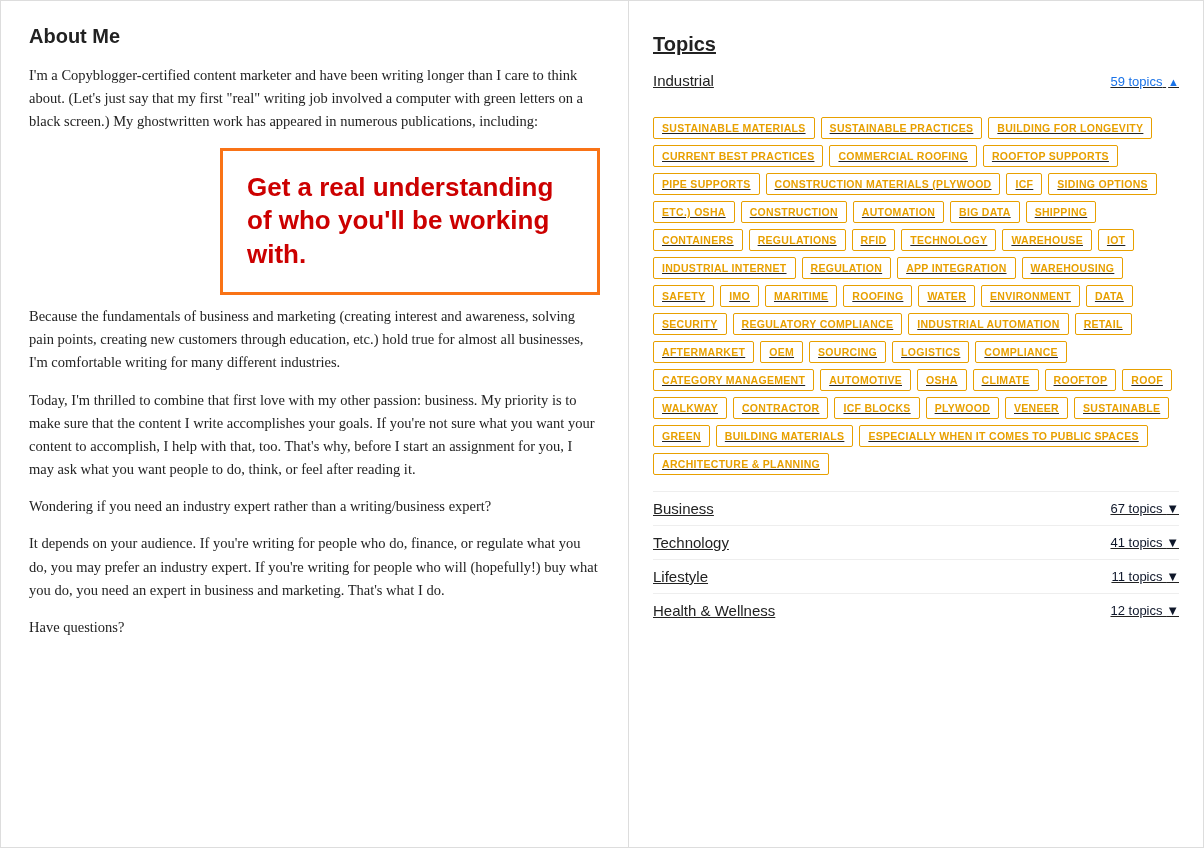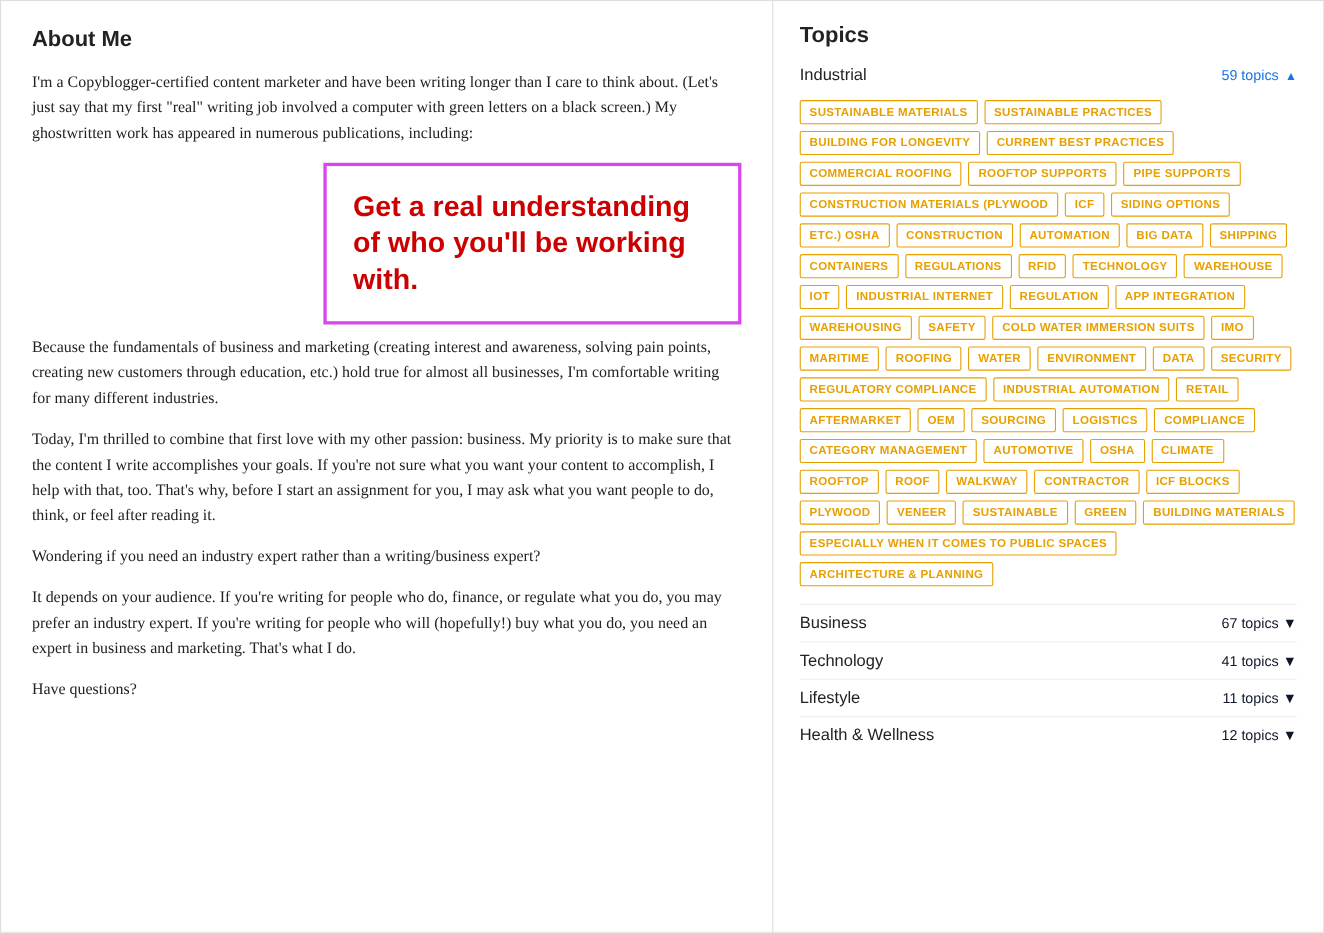--- a/index.html
+++ b/index.html
@@ -9,41 +9,42 @@
       background: #fff;
       color: #222;
     }
     .layout {
       display: flex;
       width: 1204px;
       min-height: 848px;
       border: 1px solid #ddd;
     }
     .left-panel {
-      width: 702px;
+      width: 628px;
       padding: 24px 28px;
       border-right: 1px solid #ddd;
     }
     .right-panel {
       flex: 1;
-      padding: 20px 24px;
+      padding: 32px 24px;
+      text-decoration: underline;
     }
     .panel-title {
       font-size: 20px;
       font-weight: bold;
       margin-bottom: 16px;
       font-family: Arial, sans-serif;
     }
     .about-text {
       font-size: 14.5px;
       line-height: 1.6;
       margin-bottom: 14px;
     }
     .highlight-box {
-      border: 3px solid #d946ef;
+      border: 3px solid #f97316;
       padding: 20px 24px;
       margin: 0 0 16px 160px;
       display: inline-block;
       width: 380px;
       float: right;
       margin-left: 20px;
       margin-bottom: 10px;
     }
     .highlight-box-text {
       font-size: 26px;
@@ -64,22 +65,22 @@
       font-weight: bold;
       margin-bottom: 16px;
       font-family: Arial, sans-serif;
     }
     .topic-section {
       margin-bottom: 16px;
     }
     .topic-section-header {
       display: flex;
       justify-content: space-between;
-      align-items: center;
-      margin-bottom: 14px;
+      align-items: flex-end;
+      margin-bottom: 28px;
     }
     .topic-section-name {
       font-size: 15px;
       font-weight: normal;
       font-family: Arial, sans-serif;
       color: #222;
     }
     .topic-section-count {
       font-size: 13px;
       color: #1a73e8;
@@ -200,21 +201,20 @@
         <span class="tag">REGULATIONS</span>
         <span class="tag">RFID</span>
         <span class="tag">TECHNOLOGY</span>
         <span class="tag">WAREHOUSE</span>
         <span class="tag">IOT</span>
         <span class="tag">INDUSTRIAL INTERNET</span>
         <span class="tag">REGULATION</span>
         <span class="tag">APP INTEGRATION</span>
         <span class="tag">WAREHOUSING</span>
         <span class="tag">SAFETY</span>
-        <span class="tag">COLD WATER IMMERSION SUITS</span>
         <span class="tag">IMO</span>
         <span class="tag">MARITIME</span>
         <span class="tag">ROOFING</span>
         <span class="tag">WATER</span>
         <span class="tag">ENVIRONMENT</span>
         <span class="tag">DATA</span>
         <span class="tag">SECURITY</span>
         <span class="tag">REGULATORY COMPLIANCE</span>
         <span class="tag">INDUSTRIAL AUTOMATION</span>
         <span class="tag">RETAIL</span>

